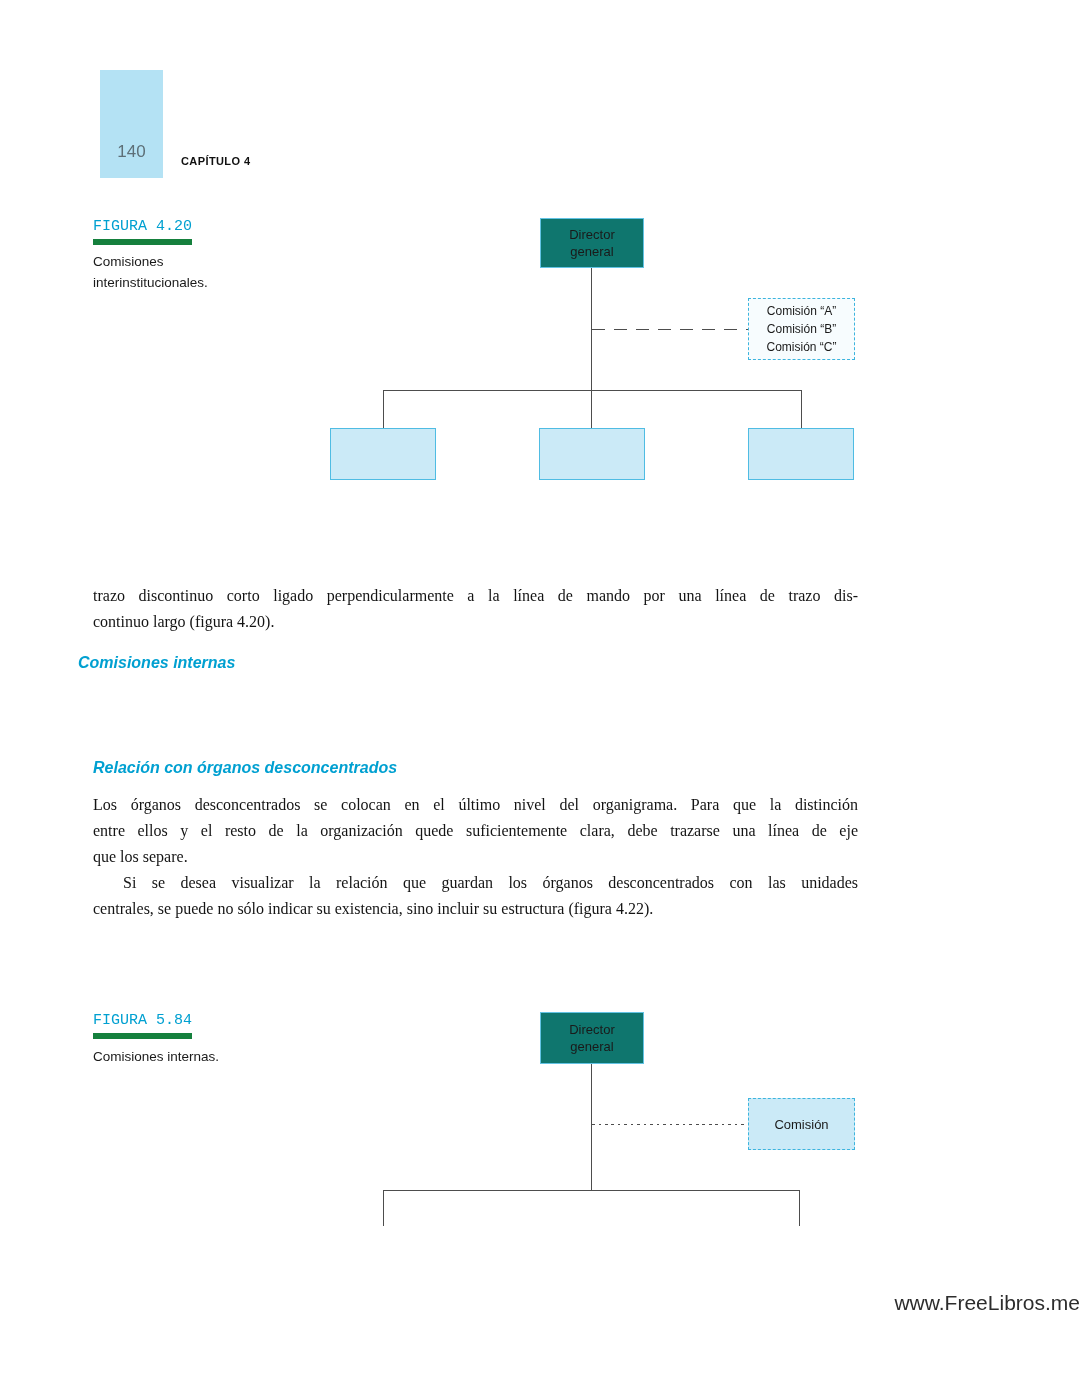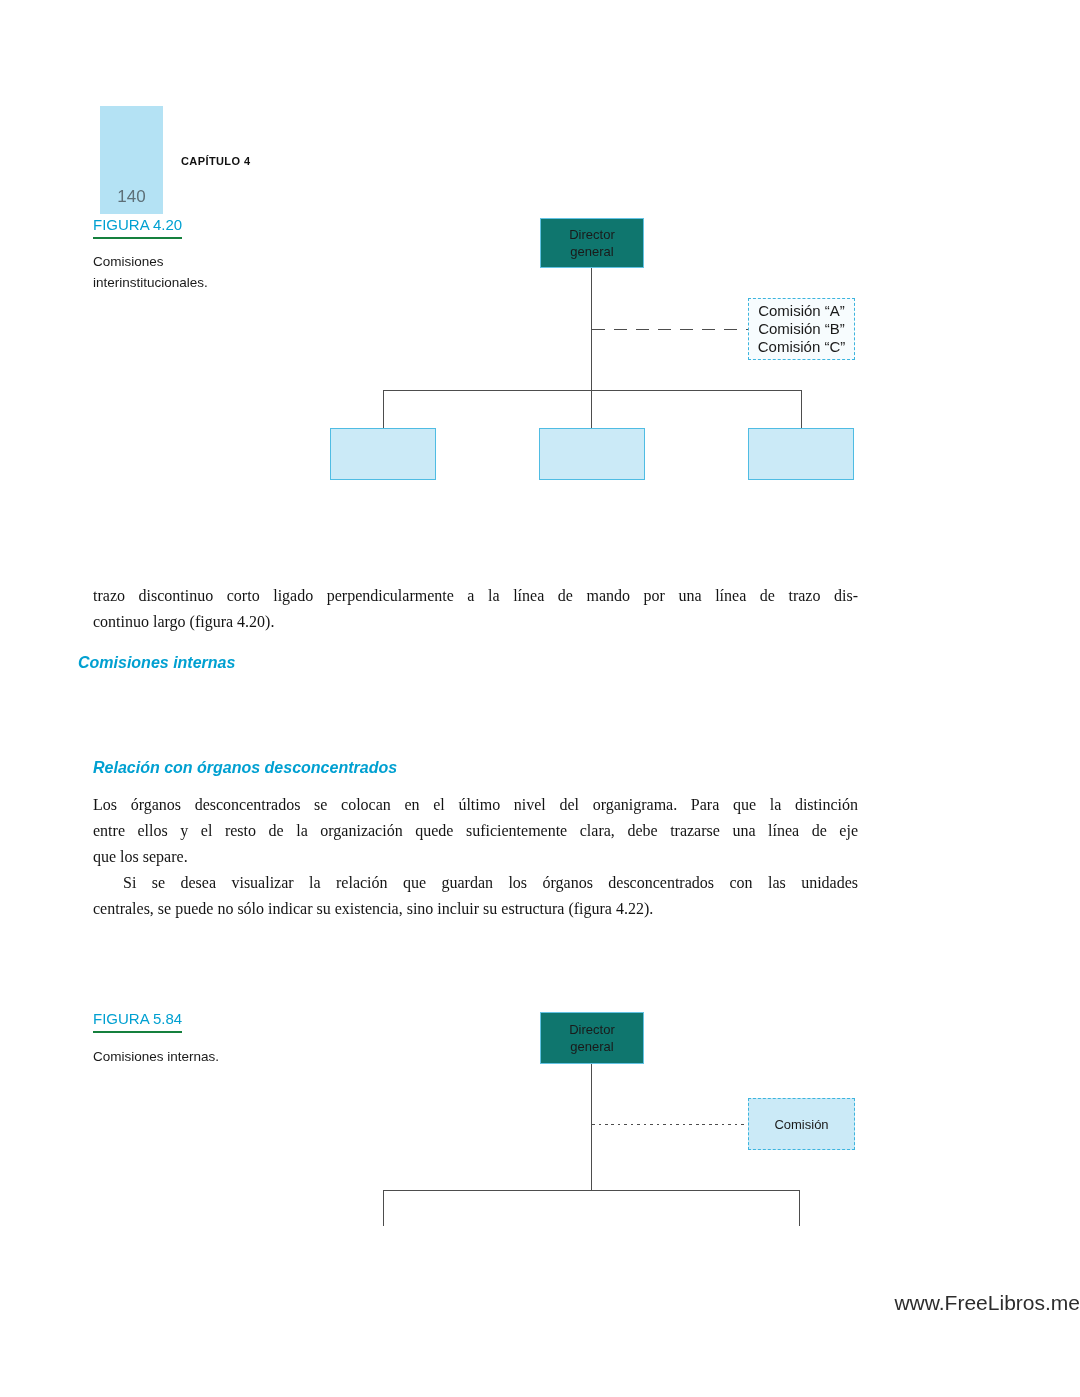--- a/index.html
+++ b/index.html
@@ -8,32 +8,32 @@
   .page {
     position:relative; width:1080px; height:1397px; margin:0 auto;
     background:#ffffff; overflow:hidden;
     font-family:"Liberation Serif", serif; color:#141414;
   }
   .abs { position:absolute; }
 
   
   .page-tab {
     left:100px; top:70px; width:63px; height:108px; background:#B4E2F4;
-    display:flex; align-items:flex-end; justify-content:center; padding-bottom:7px;margin-top:36px;
+    display:flex; align-items:flex-end; justify-content:center; padding-bottom:16px;
   }
   .page-number { font-family:"Liberation Sans", sans-serif; font-size:17px; color:#5D6F77; }
   .chapter {
     left:181px; top:155px; font-family:"Liberation Sans", sans-serif;
     font-weight:bold; font-size:11px; letter-spacing:0.4px; color:#101010;
   }
 
   
   .fig-label {
-    font-family:Liberation Sans, sans-serif; font-size:15px; color:#00A0D1;
-    border-bottom:2px solid #15803d; padding-bottom:4px; display:inline-block;
+    font-family:Liberation Mono, monospace; font-size:15px; color:#00A0D1;
+    border-bottom:6px solid #15803d; padding-bottom:4px; display:inline-block;
   }
   .fig-caption {
     font-family:"Liberation Sans", sans-serif; font-size:13.5px; line-height:21px;
     color:#1a1a1a; width:150px;
   }
 
   
   .para { width:765px; font-size:16px; line-height:26px; color:#141414; }
   .pline { text-align:justify; text-align-last:justify; }
   .pline.final { text-align-last:left; }
@@ -59,21 +59,21 @@
     position:absolute; height:1px;
     background:repeating-linear-gradient(to right, #4d4d4d 0 13px, transparent 13px 22px);
   }
   .dash-short {
     position:absolute; height:1px;
     background:repeating-linear-gradient(to right, #4d4d4d 0 2.5px, transparent 2.5px 6.5px);
   }
   .comm-box {
     position:absolute; border:1.5px dashed #3CB4DE; background:#F7FCFE;
     display:flex; flex-direction:column; align-items:center; justify-content:center;
-    font-family:"Liberation Sans", sans-serif; font-size:15px; line-height:18px;
+    font-family:"Liberation Sans", sans-serif; font-size:12px; line-height:18px;
     color:#1a1a1a;
   }
 
   
   .footer {
     left:0; top:1291px; width:100%; text-align:right;
     font-family:"Liberation Sans", sans-serif; font-size:21px; color:#2d2d2d;
   }
 </style>
 </head>

